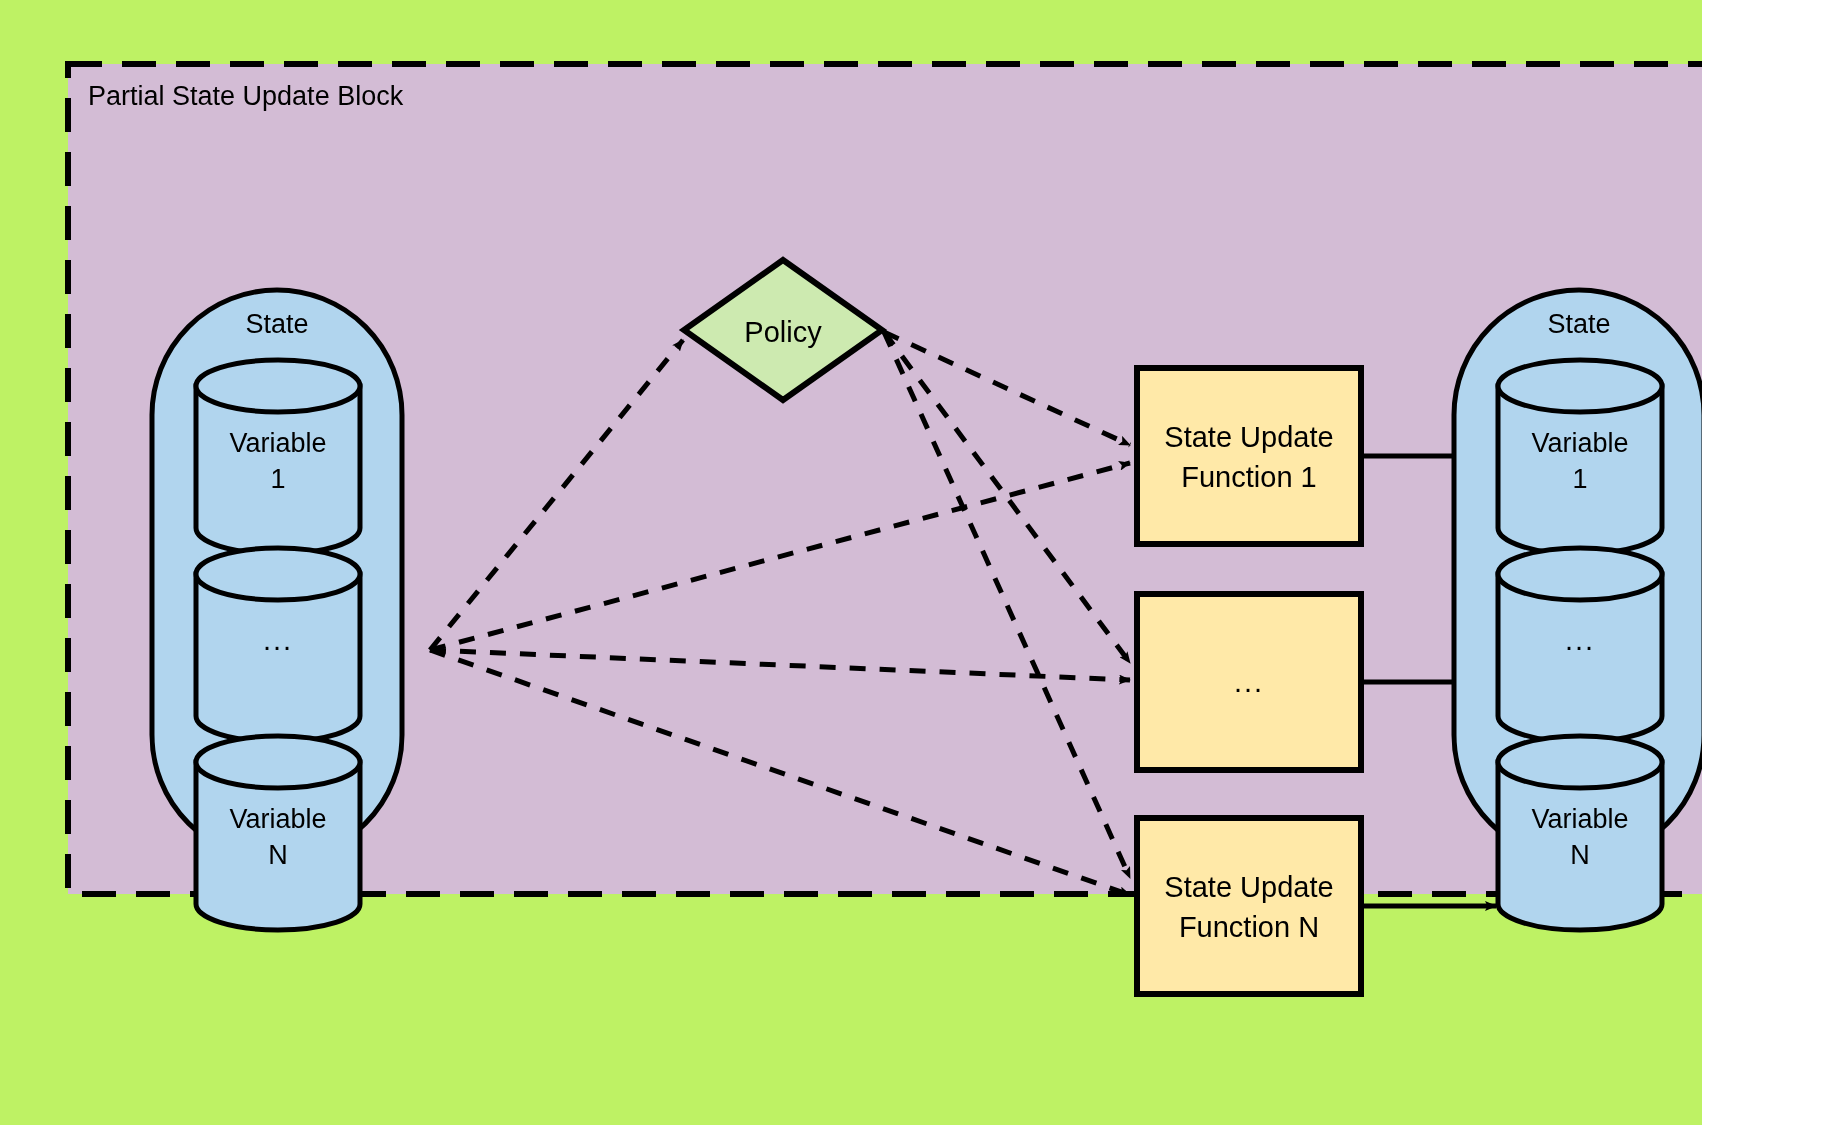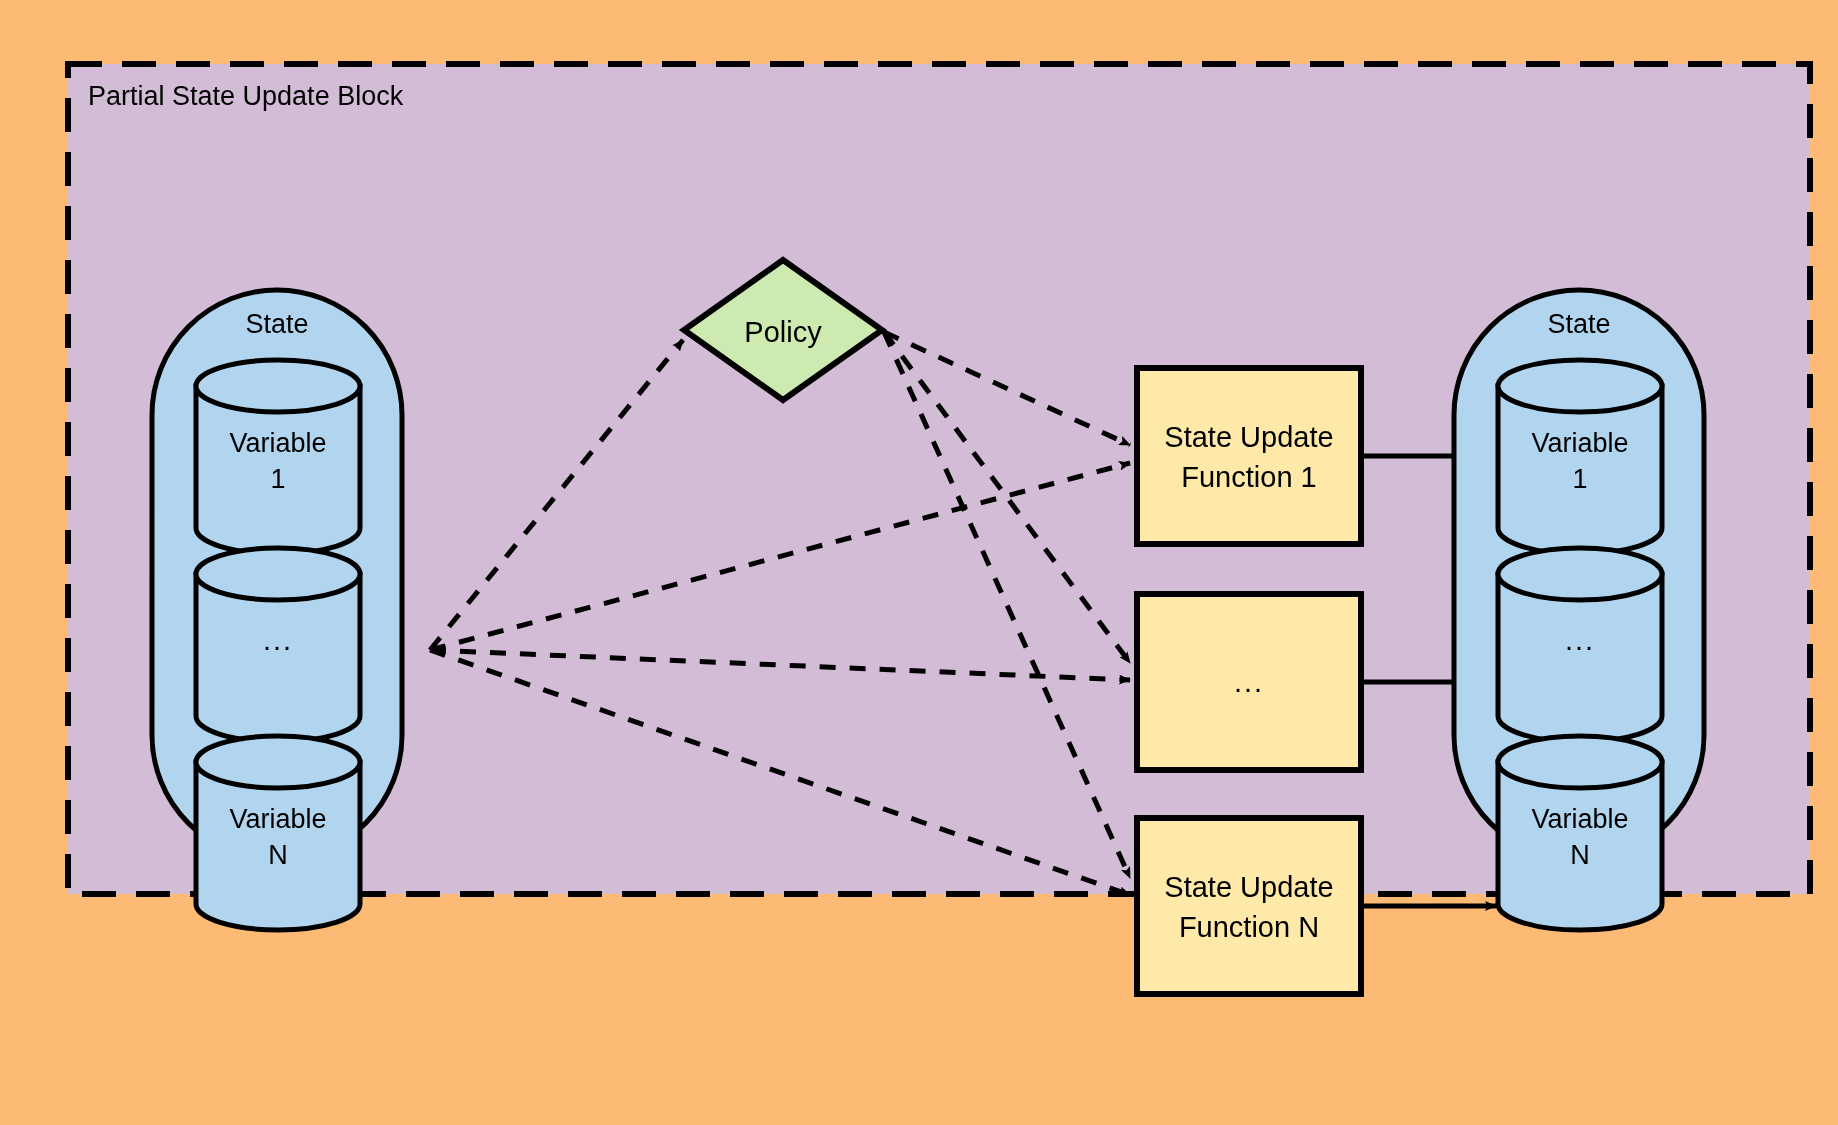--- a/index.html
+++ b/index.html
@@ -5,23 +5,23 @@
   html, body {
     margin: 0;
     padding: 0;
     background: #ffffff;
   }
   body {
     font-family: "Liberation Sans", sans-serif;
   }
   #canvas {
     position: relative;
-    width: 1838px;
+    width: 1702px;
     height: 1125px;
-    background: #fdba74;
+    background: #bef264;
     overflow: hidden;
     text-align: right;
   }
   #diagram-svg {
     position: absolute;
     left: 0;
     top: 0;
   }
   .svg-label {
     font-family: "Liberation Sans", sans-serif;

